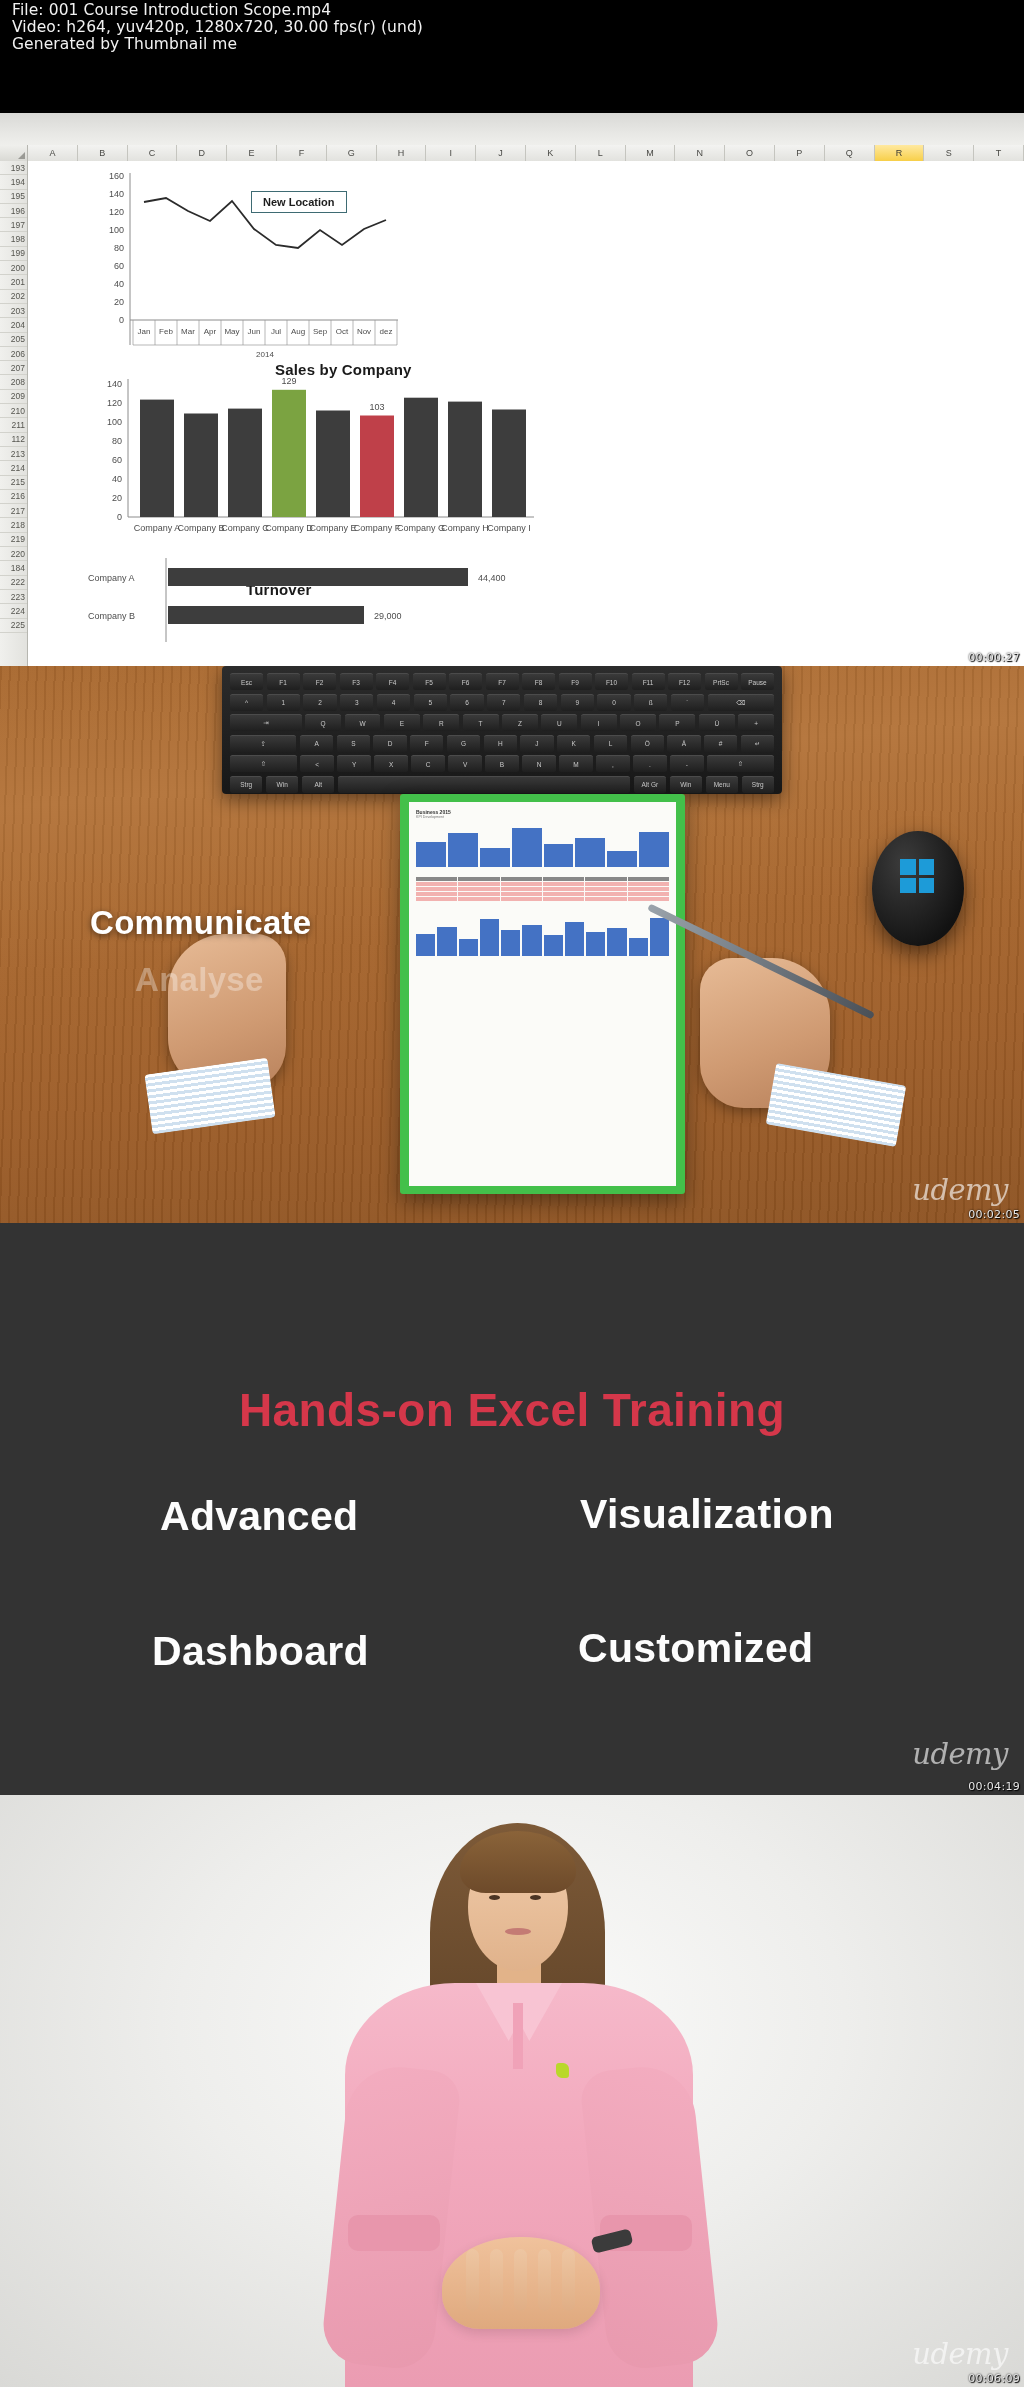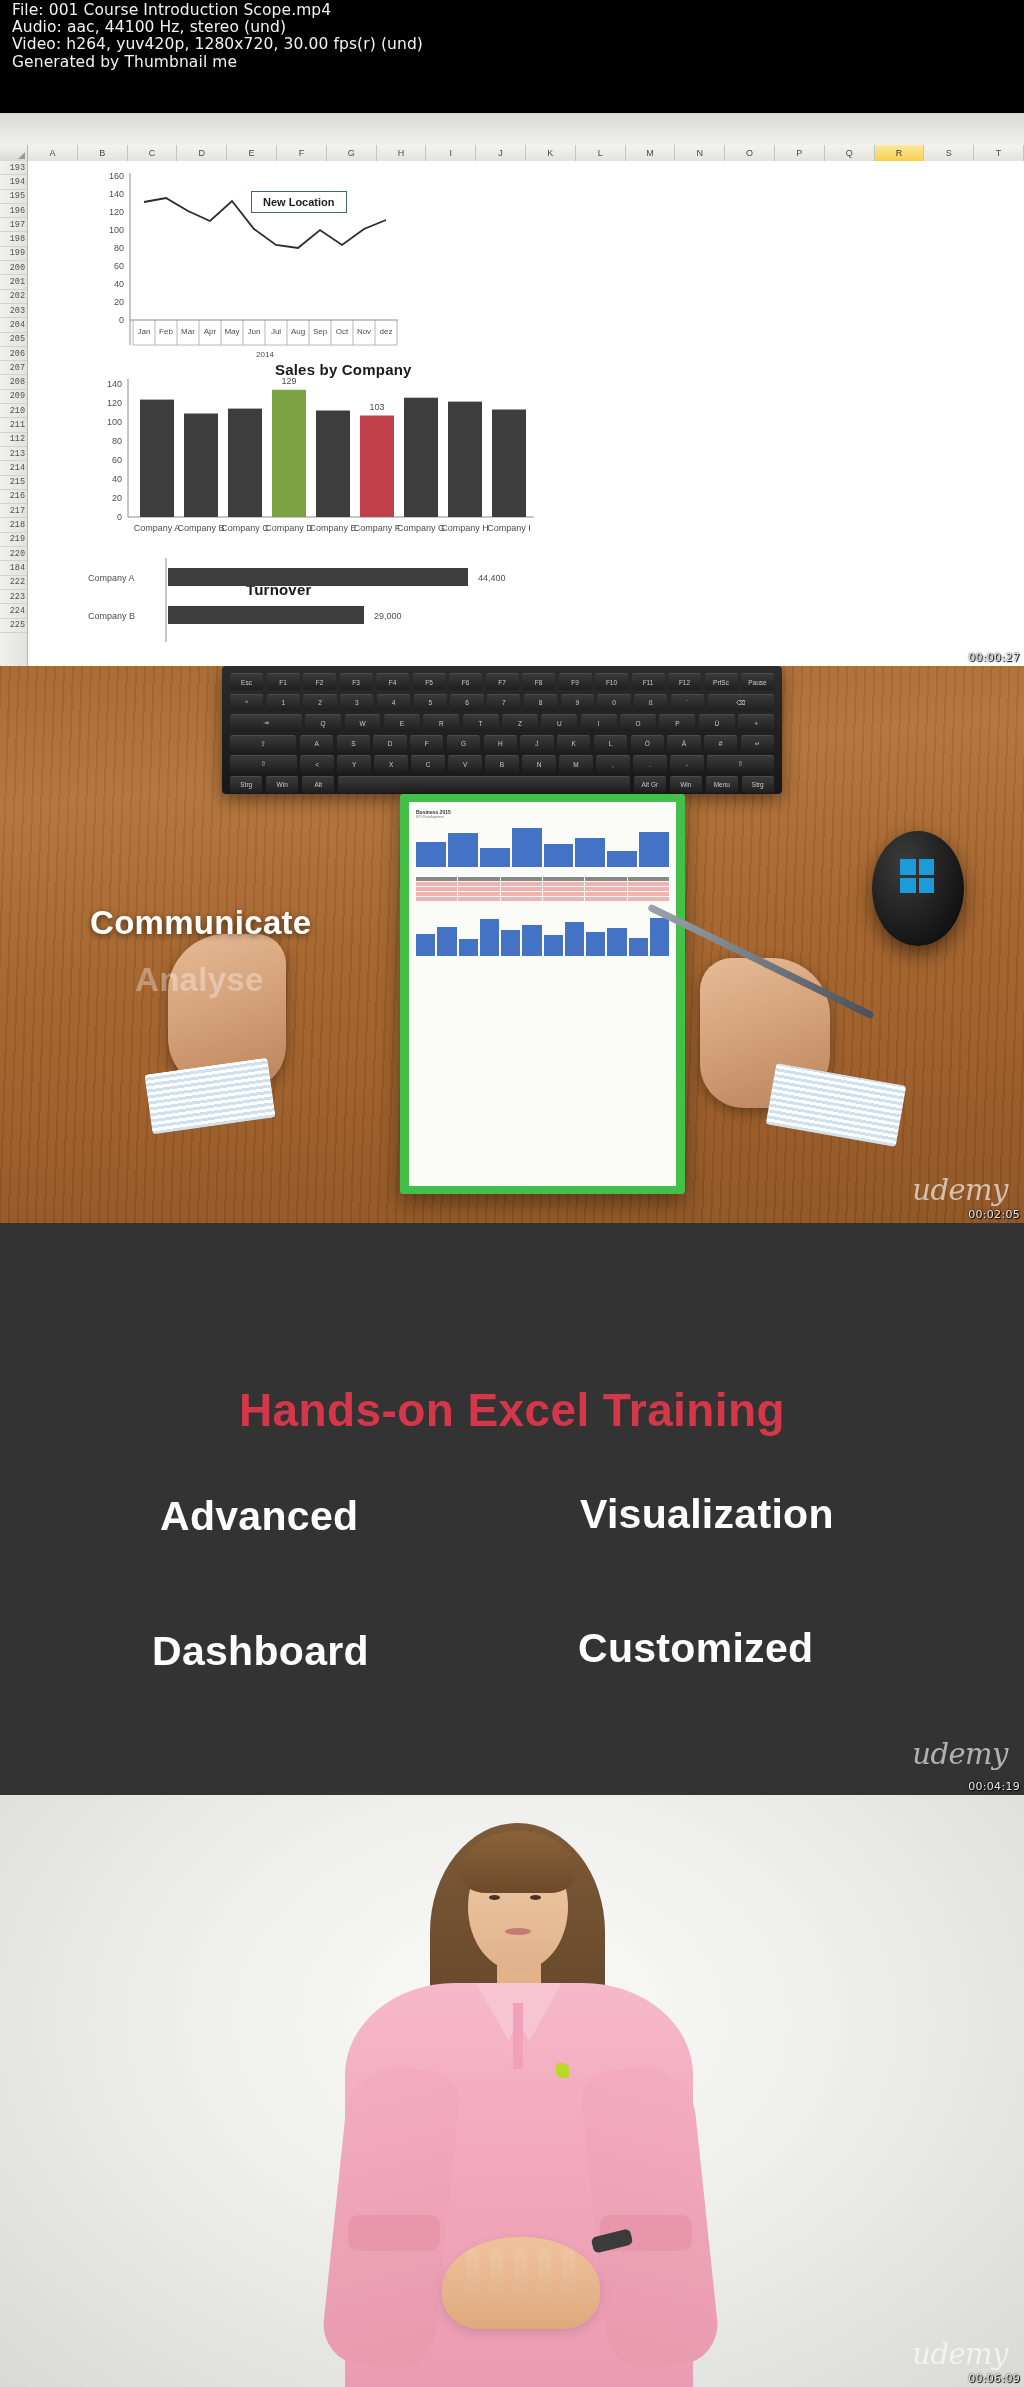--- a/index.html
+++ b/index.html
@@ -106,21 +106,21 @@
   }
   .xl-rowhead {
     position: absolute; left: 0; top: 48px;
     width: 28px; bottom: 0;
     background: linear-gradient(90deg,#f0f0ed,#e2e2de);
     border-right: 1px solid #b6b6b0;
   }
   .xl-row {
     height: 14.3px;
     border-bottom: 1px solid #d2d2cc;
-    font-family: Liberation Mono, monospace;
+    font-family: Liberation Sans, sans-serif;
     font-size: 8.5px;
     color: #55554f;
     display: flex; align-items: center; justify-content: flex-end;
     padding-right: 2px;
   }
   .xl-grid {
     position: absolute; left: 28px; top: 48px; right: 0; bottom: 0;
     background: #fff;
   }
 
@@ -368,21 +368,20 @@
     transform: rotate(-14deg);
   }
 </style>
 </head>
 <body>
 
 <div id="sheet">
 
   <div class="meta">
     <div class="meta-line">File: 001 Course Introduction  Scope.mp4</div>
-    <div class="meta-line">Audio: aac, 44100 Hz, stereo (und)</div>
     <div class="meta-line">Video: h264, yuv420p, 1280x720, 30.00 fps(r) (und)</div>
     <div class="meta-line">Generated by Thumbnail me</div>
   </div>
 
   <div class="frame" id="frame1">
     <div class="xl-topgap"></div>
 
     <div class="xl-colhead">
       <div class="xl-corner"></div>
       <div class="xl-col">A</div>

